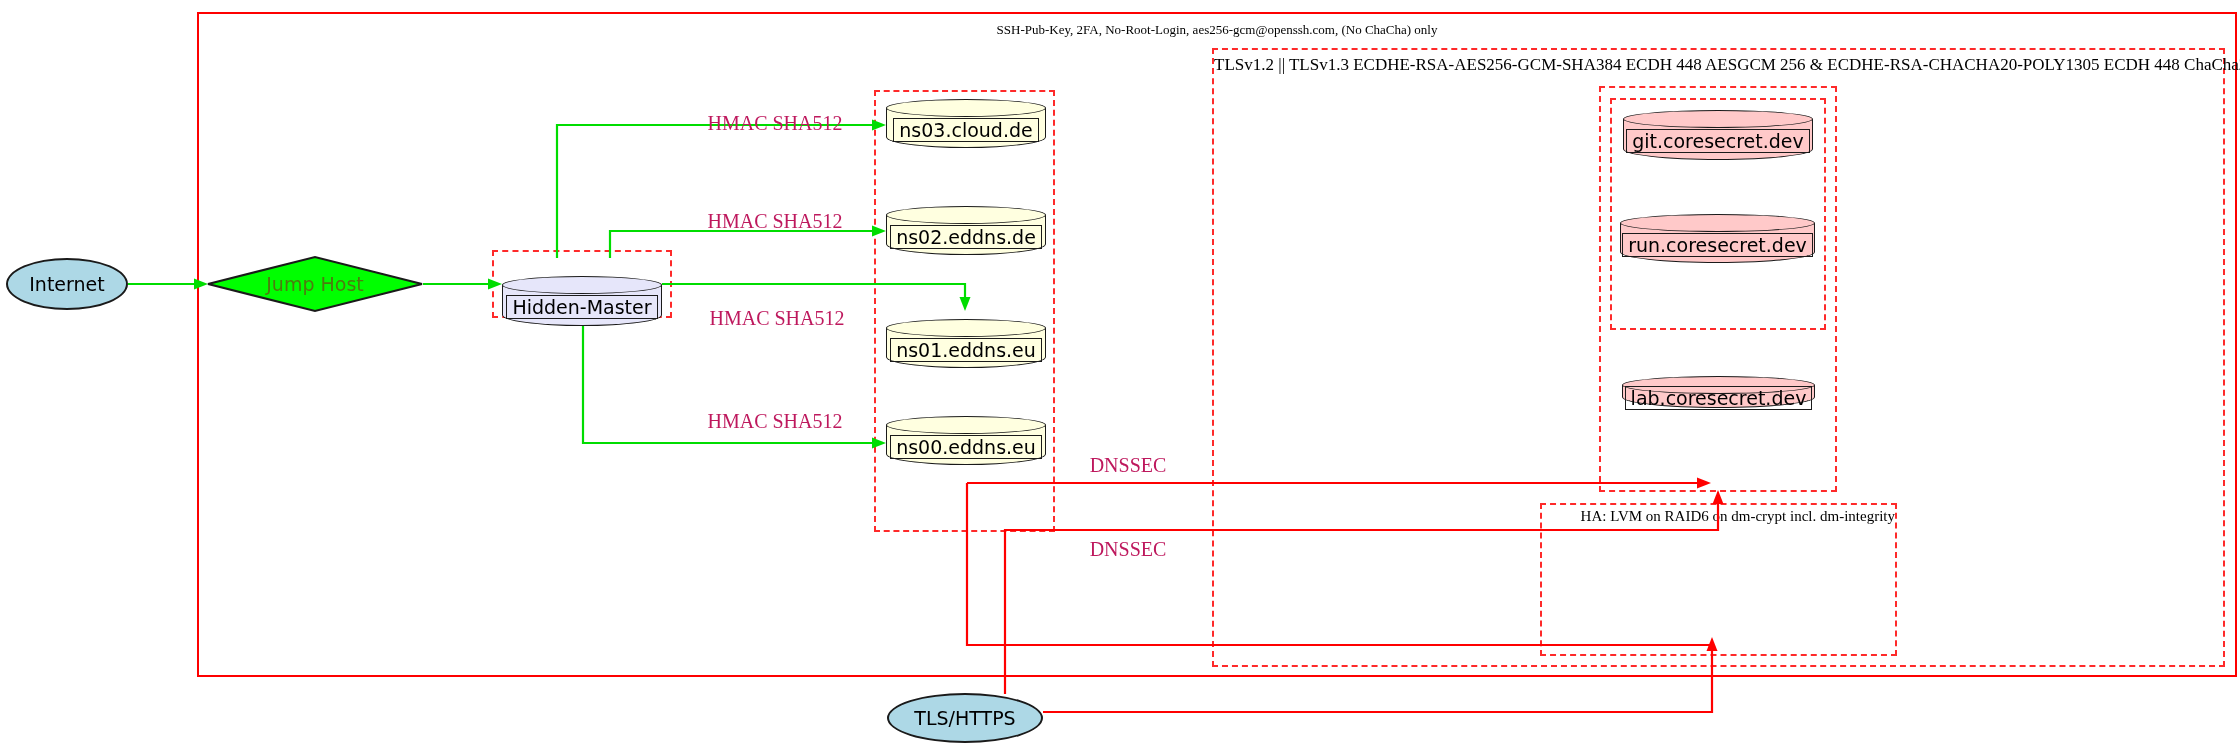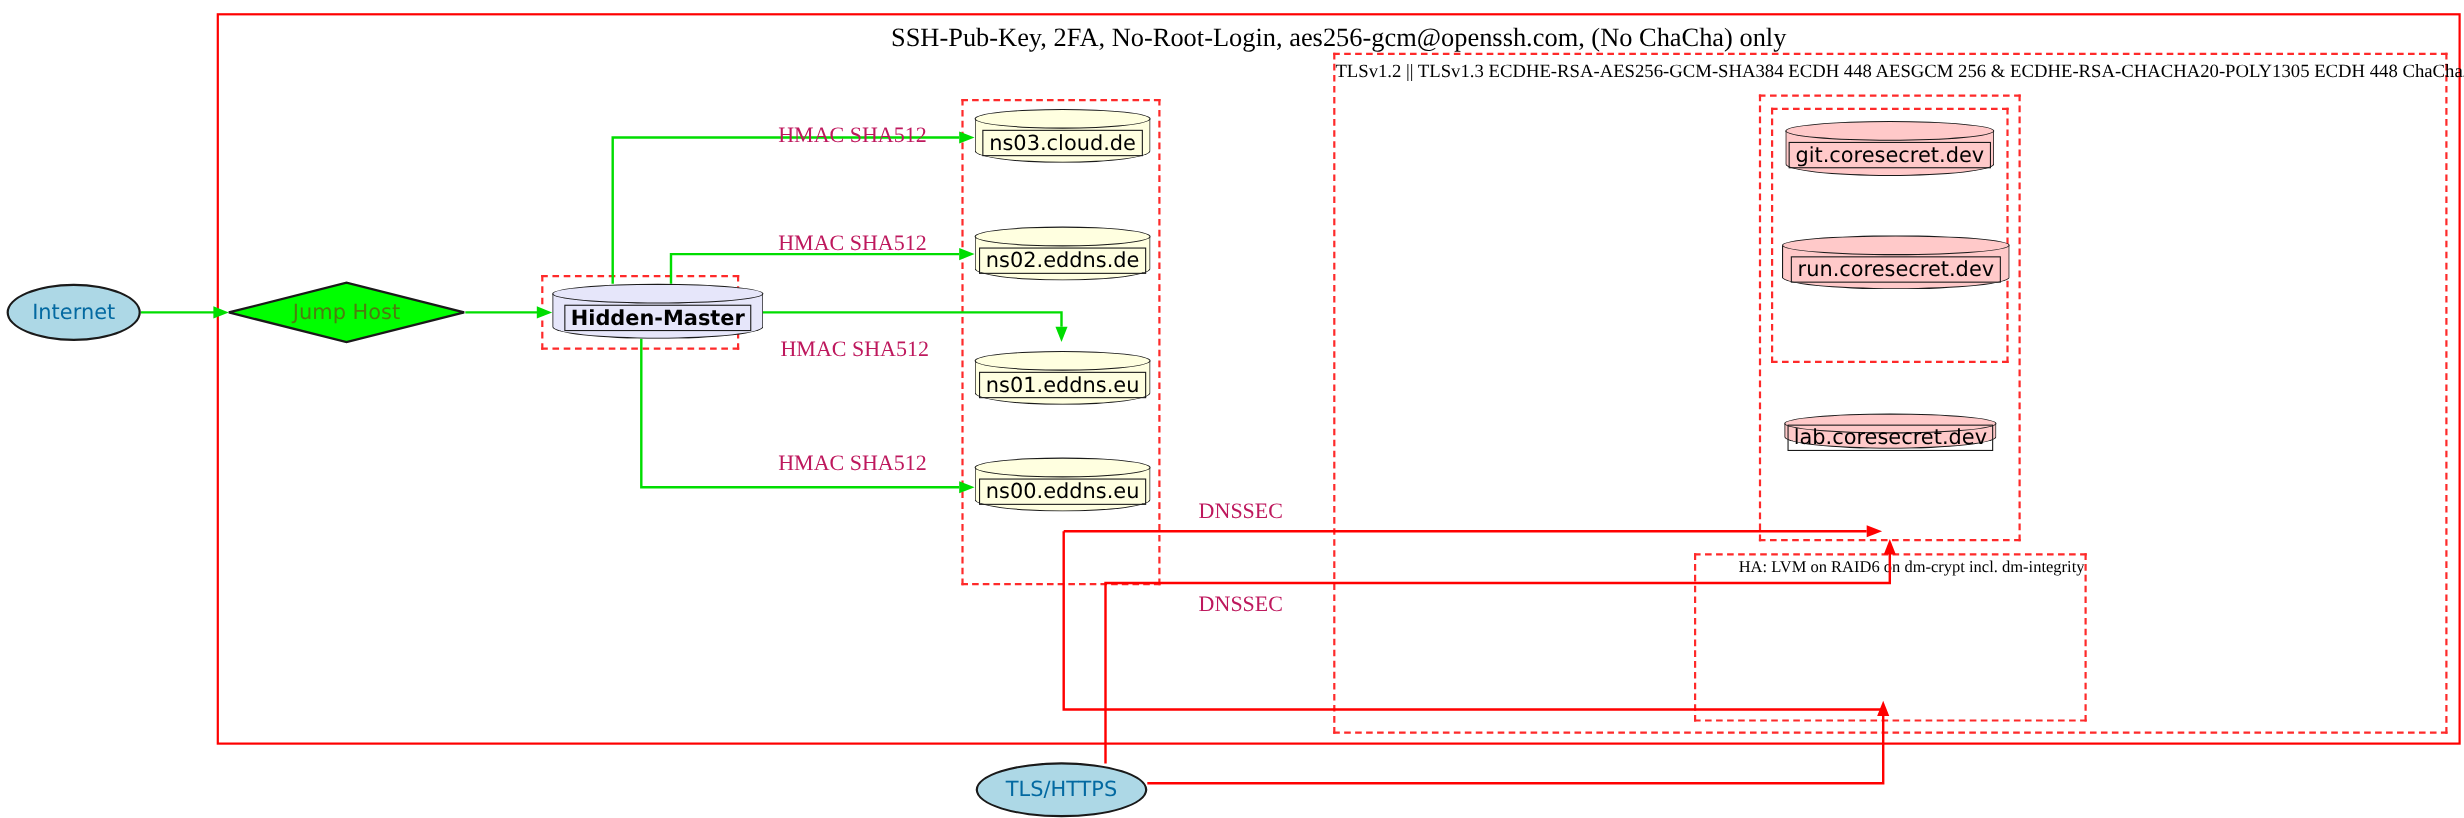--- a/index.html
+++ b/index.html
@@ -9,21 +9,21 @@
   .cluster{position:absolute;box-sizing:border-box;z-index:1;}
   .cluster.solid{border:2px solid #fe0000;}
   .cluster.dashed{border:2px dashed #fe2a2a;}
   .cluster-label{position:absolute;left:0;right:0;text-align:center;color:#000;
                  font-family:"Liberation Serif","DejaVu Serif",serif;white-space:nowrap;z-index:4;}
   
   svg.edges{position:absolute;left:0;top:0;z-index:2;}
   
   .node{position:absolute;z-index:3;}
   .ellipse-node{box-sizing:border-box;border:2px solid #1a1a1a;border-radius:50%;
-                display:flex;align-items:center;justify-content:center;font-size:19px;color:#0369a1;}
+                display:flex;align-items:center;justify-content:center;font-size:19px;color:#000000;}
   .fill-blue{background:#add8e6;}
   .diamond-label{position:absolute;z-index:3;display:flex;align-items:center;justify-content:center;
                  font-size:19px;color:#4d7c0f;}
   
   .cyl{position:absolute;z-index:3;}
   .cyl .cyl-body{position:absolute;left:0;right:0;top:9px;bottom:0;box-sizing:border-box;
                  border:1.8px solid #1a1a1a;border-top:none;
                  border-radius:0 0 50% 50% / 0 0 11px 11px;}
   .cyl .cyl-top{position:absolute;left:0;right:0;top:0;height:18px;box-sizing:border-box;
                 border:1.8px solid #1a1a1a;border-radius:50%;}
@@ -36,21 +36,21 @@
   
   .edge-label{position:absolute;z-index:4;text-align:center;color:#be185d;white-space:nowrap;
               font-family:"Liberation Serif","DejaVu Serif",serif;font-size:20px;}
 </style>
 </head>
 <body>
 
 <div class="canvas">
 
   <div class="cluster solid" style="left:197px;top:12px;width:2040px;height:665px;">
-    <div class="cluster-label" style="top:8px;font-size:24px;">SSH-Pub-Key, 2FA, No-Root-Login, aes256-gcm@openssh.com, (No ChaCha) only</div>
+    <div class="cluster-label" style="top:8px;font-size:13px;">SSH-Pub-Key, 2FA, No-Root-Login, aes256-gcm@openssh.com, (No ChaCha) only</div>
   </div>
 
   <div class="cluster dashed" style="left:1212px;top:48px;width:1013px;height:619px;">
     <div class="cluster-label" style="top:5px;font-size:17px;">TLSv1.2 || TLSv1.3 ECDHE-RSA-AES256-GCM-SHA384 ECDH 448 AESGCM 256 &amp; ECDHE-RSA-CHACHA20-POLY1305 ECDH 448 ChaCha20 256</div>
   </div>
 
   <div class="cluster dashed" style="left:492px;top:250px;width:180px;height:68px;"></div>
 
   <div class="cluster dashed" style="left:874px;top:90px;width:181px;height:442px;"></div>
 
@@ -101,21 +101,21 @@
   </div>
 
   <div class="diamond-label" style="left:208px;top:258px;width:214px;height:52px;">
     <span>Jump Host</span>
   </div>
 
   <div class="node ellipse-node fill-blue" style="left:887px;top:693px;width:156px;height:50px;">
     <span>TLS/HTTPS</span>
   </div>
 
-  <div class="cyl" style="left:502px;top:258px;width:192px;height:50px;font-weight:bold;">
+  <div class="cyl" style="left:502px;top:276px;width:160px;height:50px;">
     <div class="cyl-body c-lavender"></div>
     <div class="cyl-top c-lavender"></div>
     <div class="cyl-label">
         <span>Hidden-Master</span>
       </div>
   </div>
 
   <div class="cyl" style="left:886px;top:99px;width:160px;height:49px;">
     <div class="cyl-body c-yellow"></div>
     <div class="cyl-top c-yellow"></div>
@@ -149,21 +149,21 @@
   </div>
 
   <div class="cyl" style="left:1623px;top:110px;width:190px;height:50px;">
     <div class="cyl-body c-pink"></div>
     <div class="cyl-top c-pink"></div>
     <div class="cyl-label">
         <span>git.coresecret.dev</span>
       </div>
   </div>
 
-  <div class="cyl" style="left:1620px;top:214px;width:195px;height:49px;padding-left:12px;">
+  <div class="cyl" style="left:1620px;top:214px;width:195px;height:49px;">
     <div class="cyl-body c-pink"></div>
     <div class="cyl-top c-pink"></div>
     <div class="cyl-label">
         <span>run.coresecret.dev</span>
       </div>
   </div>
 
   <div class="cyl" style="left:1622px;top:376px;width:193px;height:32px;">
     <div class="cyl-body c-pink"></div>
     <div class="cyl-top c-pink"></div>

